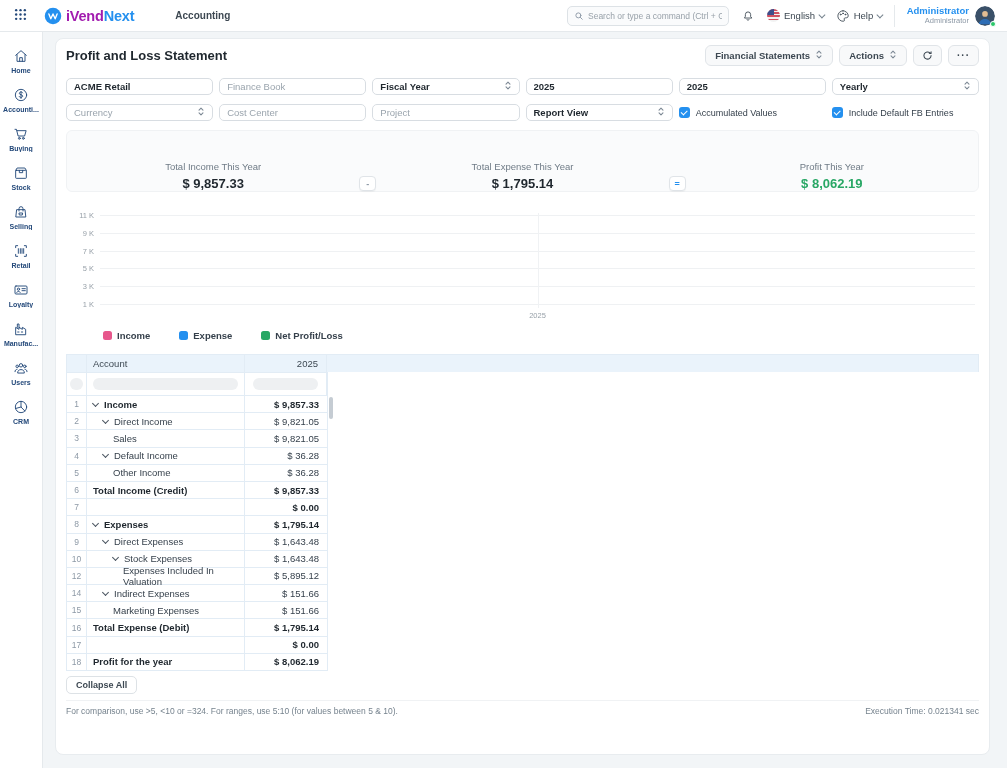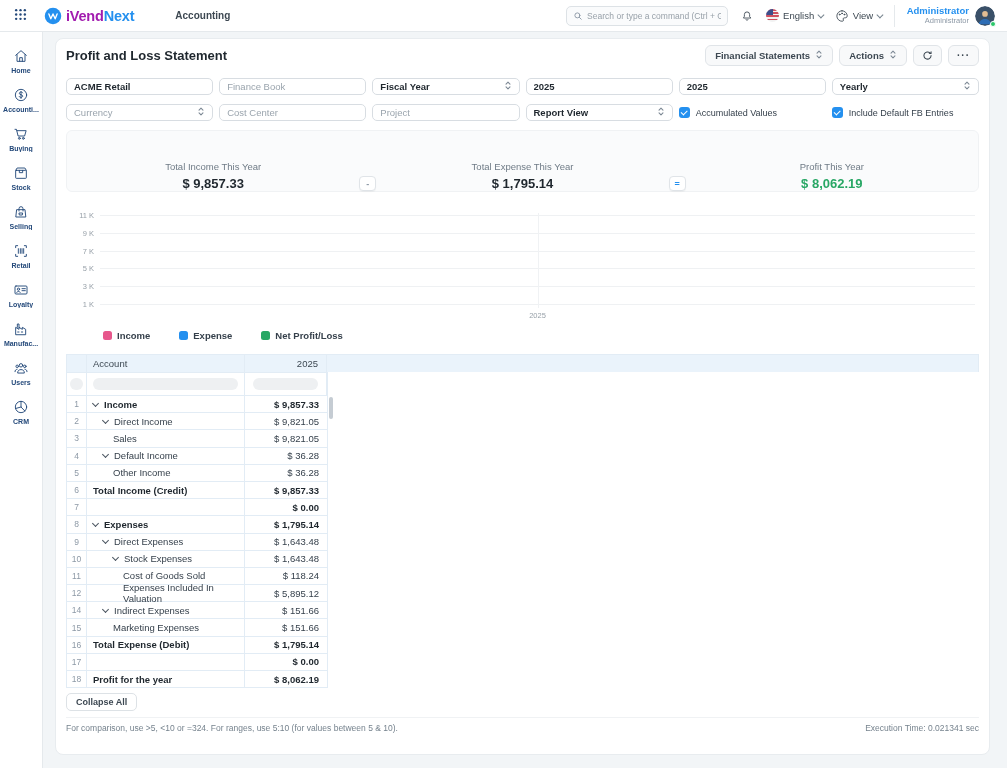--- a/index.html
+++ b/index.html
@@ -203,21 +203,21 @@
     </div>
     <div class="nav-dd">
       <span class="nav-ic icon-stroke">
         <svg viewBox="0 0 24 24">
             <path d="M12 3a9 9 0 1 0 .4 18c1.4 0 2.1-.8 2.1-1.8 0-.9-.6-1.4-.6-2.2 0-1 .8-1.8 2-1.8h1.6A3.6 3.6 0 0 0 21 12 9 9 0 0 0 12 3z"></path>
             <circle cx="8" cy="9.5" r="0.8"></circle>
             <circle cx="12" cy="7.5" r="0.8"></circle>
             <circle cx="16" cy="9.5" r="0.8"></circle>
           </svg>
       </span>
-      <span>View</span>
+      <span>Help</span>
       <span class="cdown"></span>
     </div>
     <span class="nav-sep"></span>
     <div class="user-block">
       <div class="user-names">
         <div class="user-name">Administrator</div>
         <div class="user-role">Administrator</div>
       </div>
       <span class="avatar">
         <svg viewBox="0 0 24 24">
@@ -570,27 +570,20 @@
           </div>
           <div class="trow">
             <div class="num">10</div>
             <div class="acc" style="padding-left: 26px;">
               <span class="chev"></span>
               <span>Stock Expenses</span>
             </div>
             <div class="val">$ 1,643.48</div>
           </div>
           <div class="trow">
-            <div class="num">11</div>
-            <div class="acc" style="padding-left: 36px;">
-              <span>Cost of Goods Sold</span>
-            </div>
-            <div class="val">$ 118.24</div>
-          </div>
-          <div class="trow">
             <div class="num">12</div>
             <div class="acc" style="padding-left: 36px;">
               <span>Expenses Included In Valuation</span>
             </div>
             <div class="val">$ 5,895.12</div>
           </div>
           <div class="trow">
             <div class="num">14</div>
             <div class="acc" style="padding-left: 16px;">
               <span class="chev"></span>

